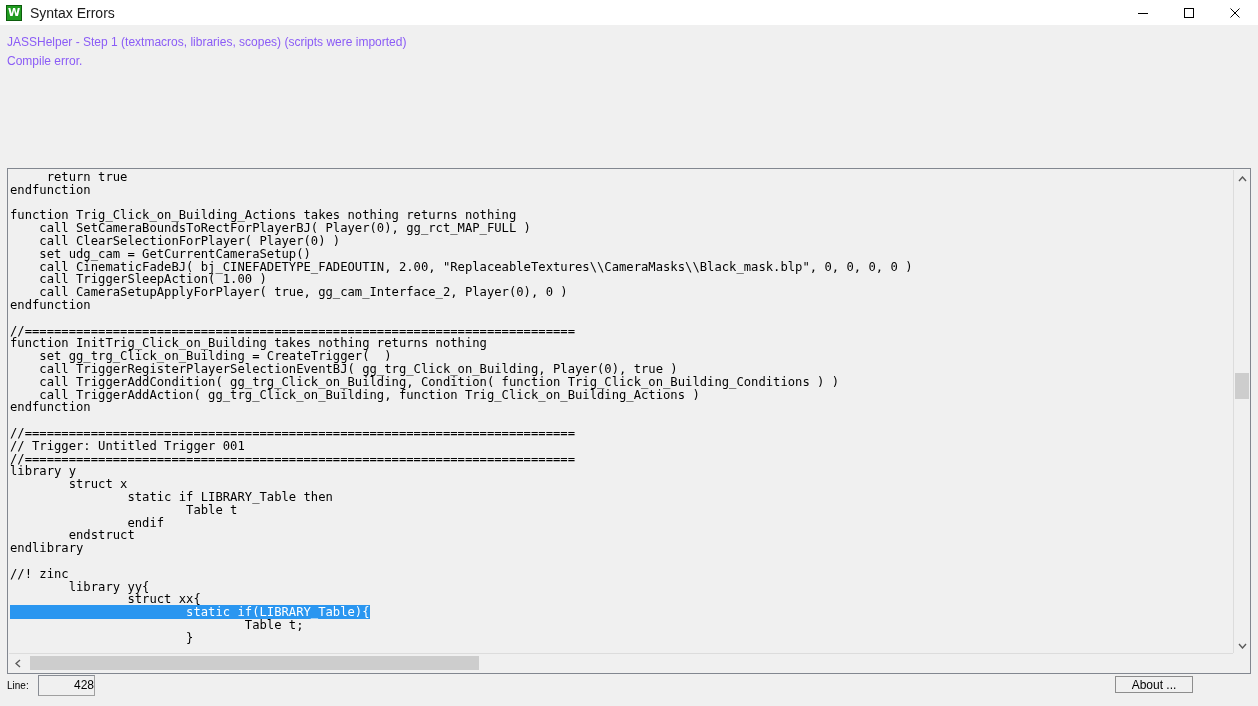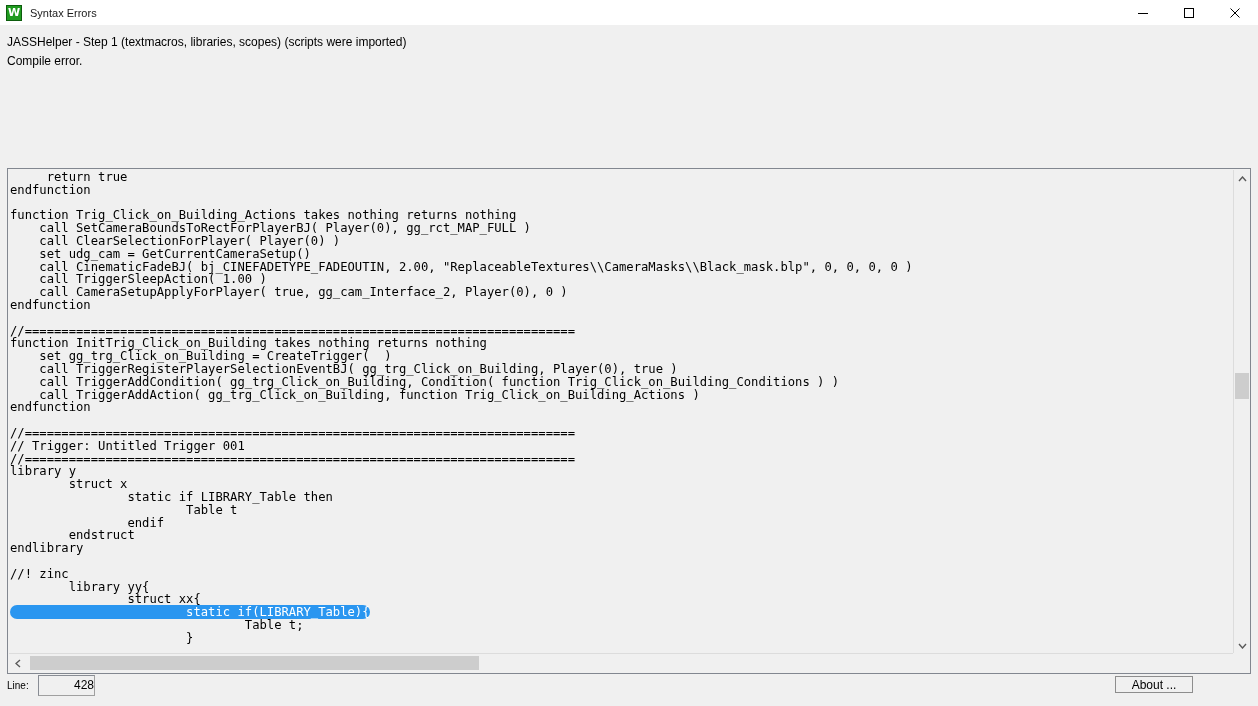--- a/index.html
+++ b/index.html
@@ -49,21 +49,21 @@
     left: 0; right: 0; top: -1px;
     text-align: center;
     font-family: "DejaVu Sans", sans-serif;
     font-size: 11px;
     font-weight: bold;
     color: #ffffff;
     line-height: 16px;
   }
   .title-text {
     font-family: "Liberation Sans", sans-serif;
-    font-size: 11px;
+    font-size: 14px;
     color: #1a1a1a;
     white-space: nowrap;
   }
   .win-controls {
     position: absolute;
     right: 0; top: 0;
     height: 25px;
     display: flex;
   }
   .win-btn {
@@ -75,21 +75,21 @@
     background: #ffffff;
   }
   .win-btn svg { display: block; }
 
   
   .info-line {
     position: absolute;
     left: 7px;
     font-family: "Liberation Sans", sans-serif;
     font-size: 12px;
-    color: #000000;
+    color: #8b5cf6;
     white-space: nowrap;
   }
   #step-line { top: 35px; }
   #compile-line { top: 54px; }
 
   
   .error-list {
     position: absolute;
     left: 7px;
     top: 72px;
@@ -145,21 +145,20 @@
     color: #000000;
     letter-spacing: 0px;
   }
   .code-line {
     height: 12.8px;
     padding-left: 1px;
   }
   .code-line .sel {
     background: #2a96f0;
     color: #ffffff;
-    border-radius: 7px;
   }
 
   
   .vscroll {
     position: absolute;
     right: 1px;
     top: 1px;
     width: 16px;
     height: 484px;
     background: #f0f0f0;

